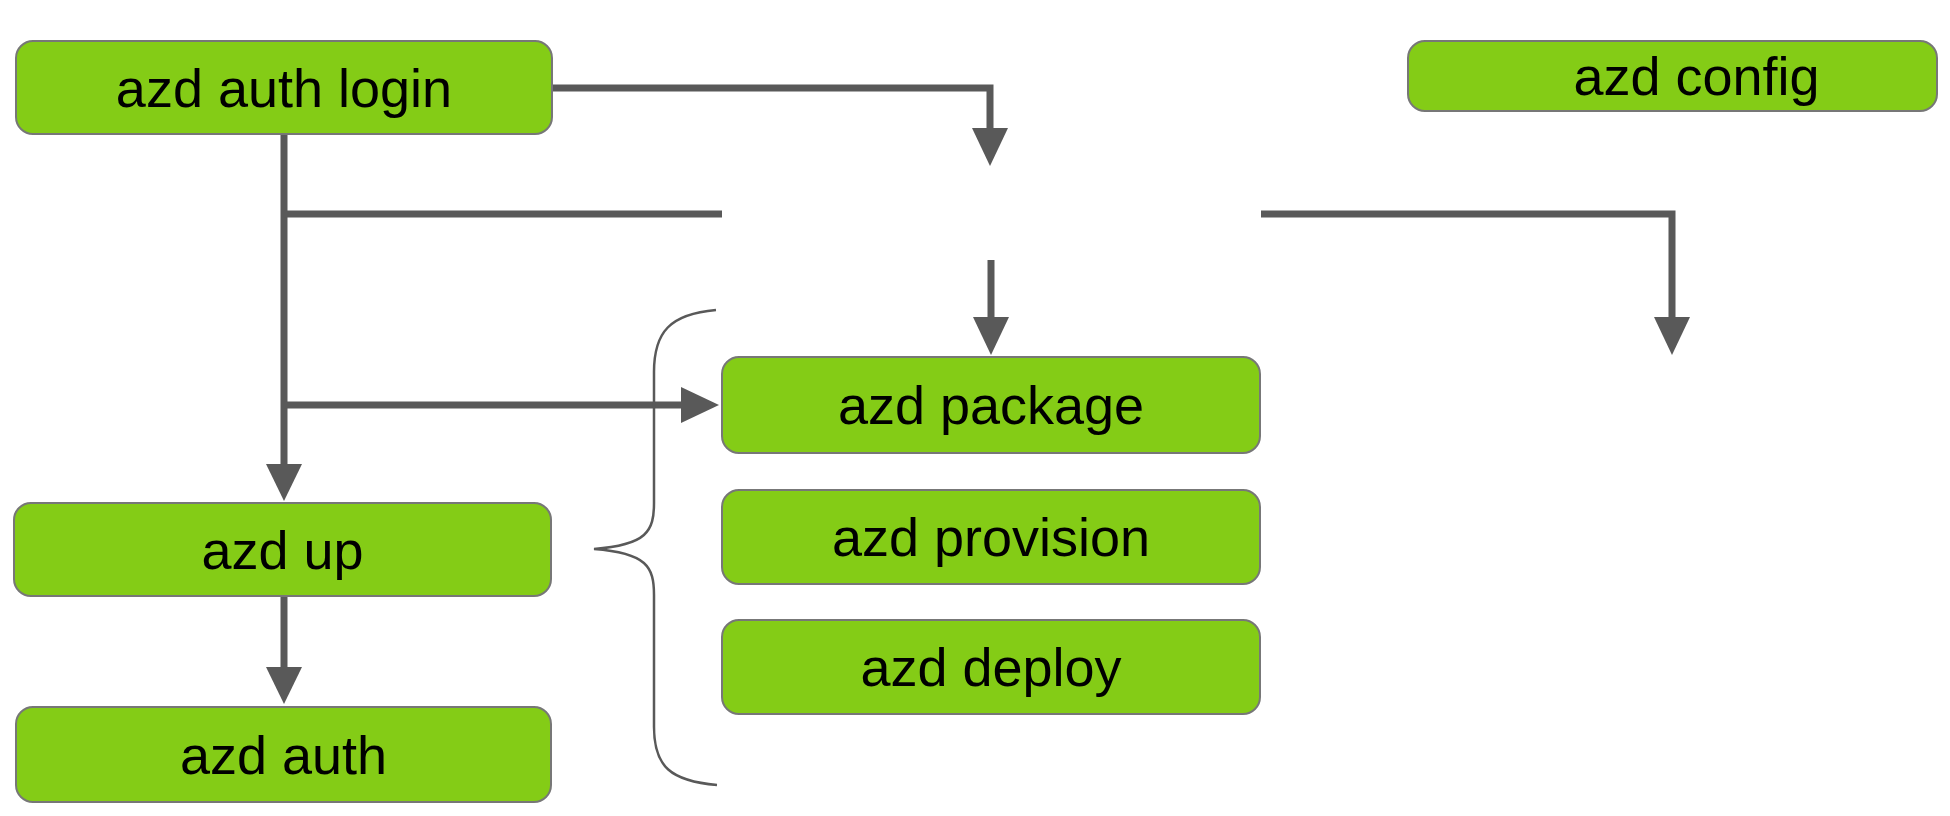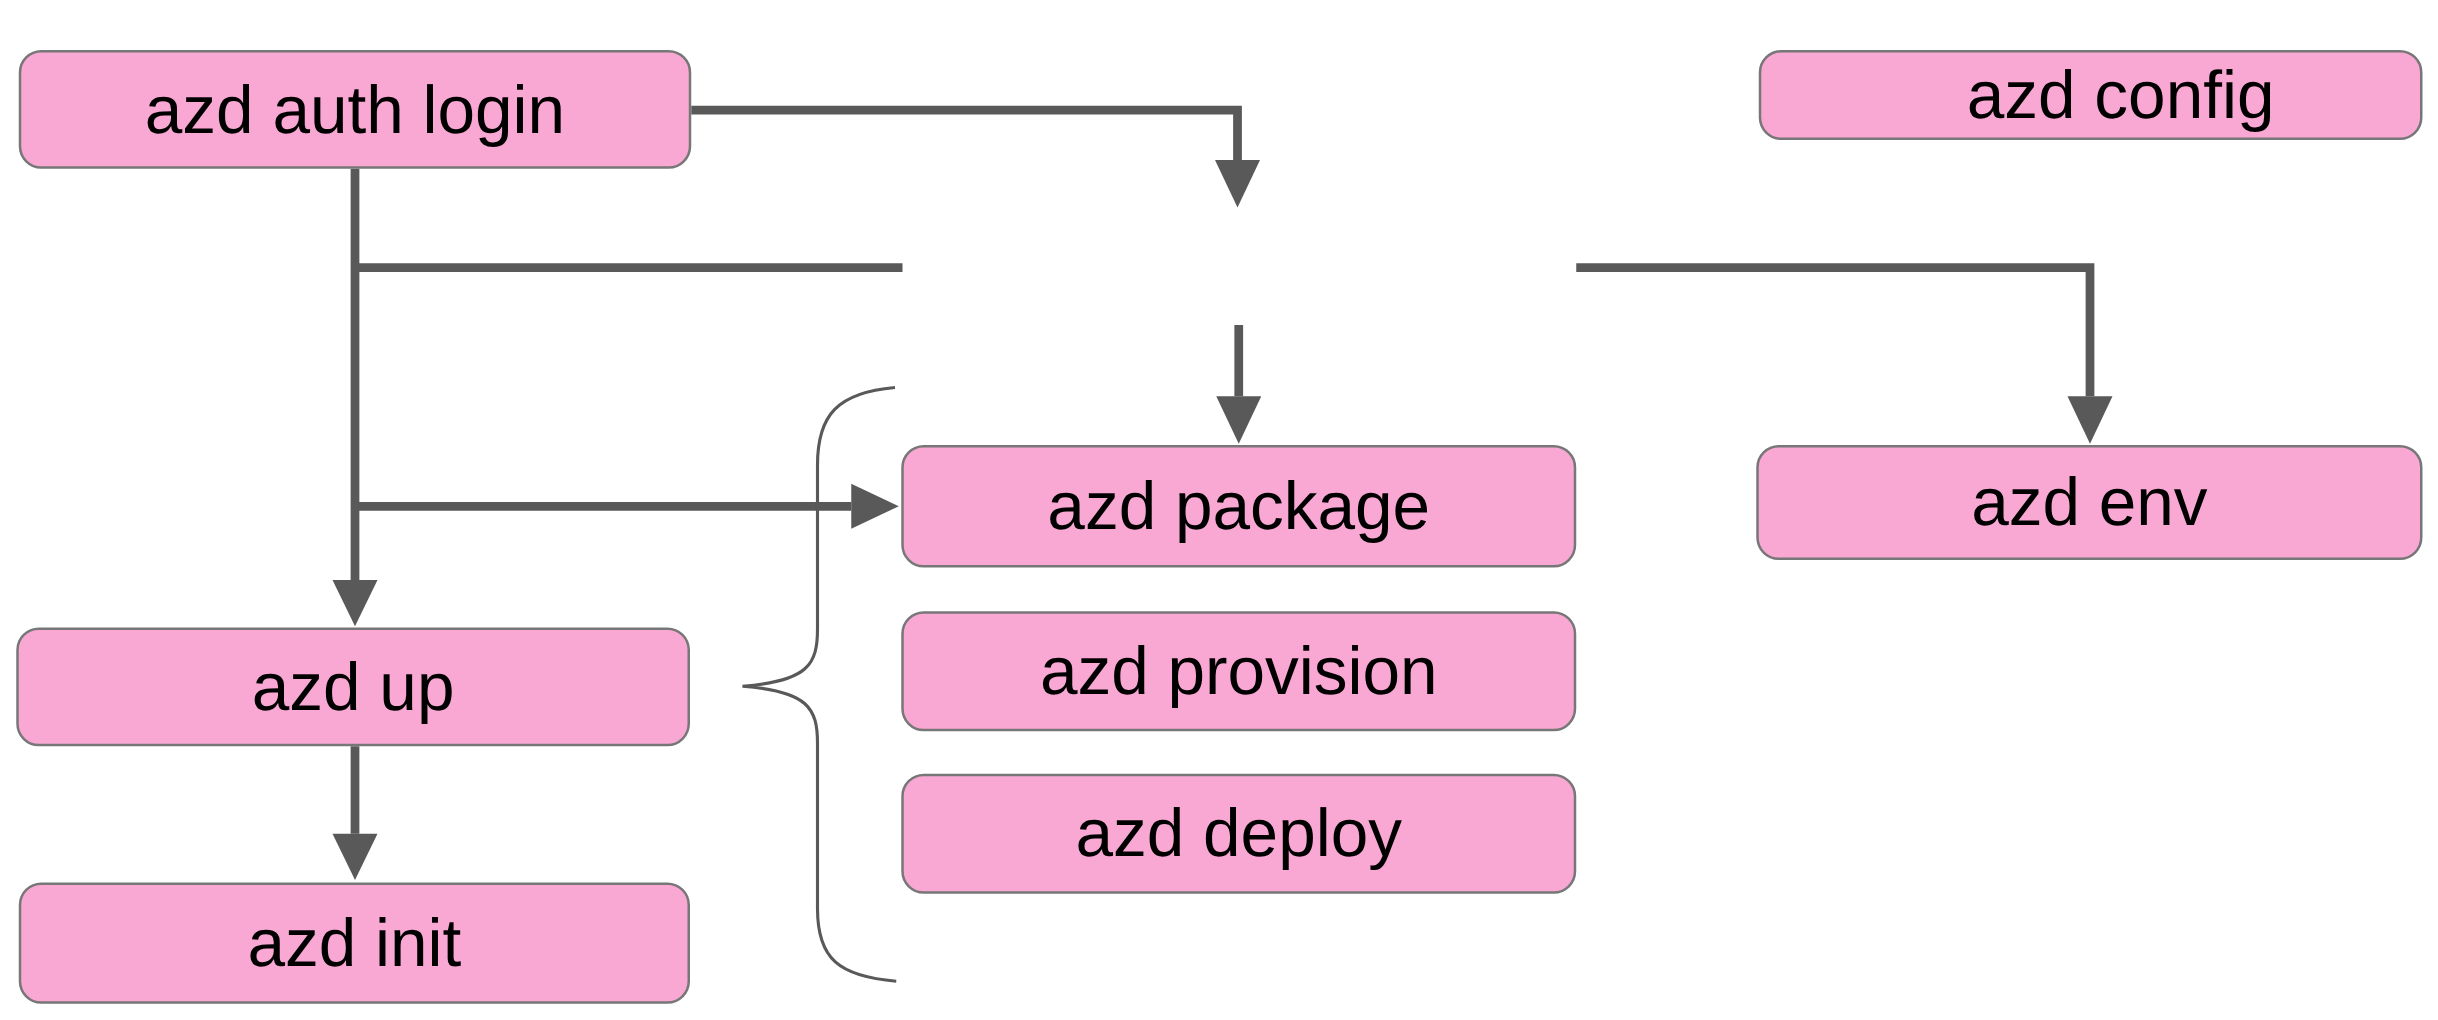--- a/index.html
+++ b/index.html
@@ -14,21 +14,21 @@
   .edges-layer{
     position:absolute;
     left:0;top:0;width:1950px;height:816px;
     display:block;
   }
   .node{
     position:absolute;
     display:flex;
     align-items:center;
     justify-content:center;
-    background:#f9a8d4;
+    background:#84cc16;
     border:2px solid #777777;
     border-radius:18px;
     box-sizing:border-box;
     color:#000000;
     font-size:54px;
     line-height:1;
     white-space:nowrap;
   }
   #n-auth-login{left:15px;  top:40px;  width:538px; height:95px;}
   #n-config   {left:1407px; top:40px;  width:531px; height:72px;padding-left:48px;}
@@ -75,29 +75,26 @@
 
   <div class="node" id="n-auth-login">
     <span>azd auth login</span>
   </div>
   <div class="node" id="n-config">
     <span>azd config</span>
   </div>
   <div class="node" id="n-package">
     <span>azd package</span>
   </div>
-  <div class="node" id="n-env">
-    <span>azd env</span>
-  </div>
   <div class="node" id="n-up">
     <span>azd up</span>
   </div>
   <div class="node" id="n-deploy">
     <span>azd deploy</span>
   </div>
   <div class="node" id="n-provision">
     <span>azd provision</span>
   </div>
   <div class="node" id="n-down">
-    <span>azd init</span>
+    <span>azd auth</span>
   </div>
 
 </div>
 
 </body></html>

